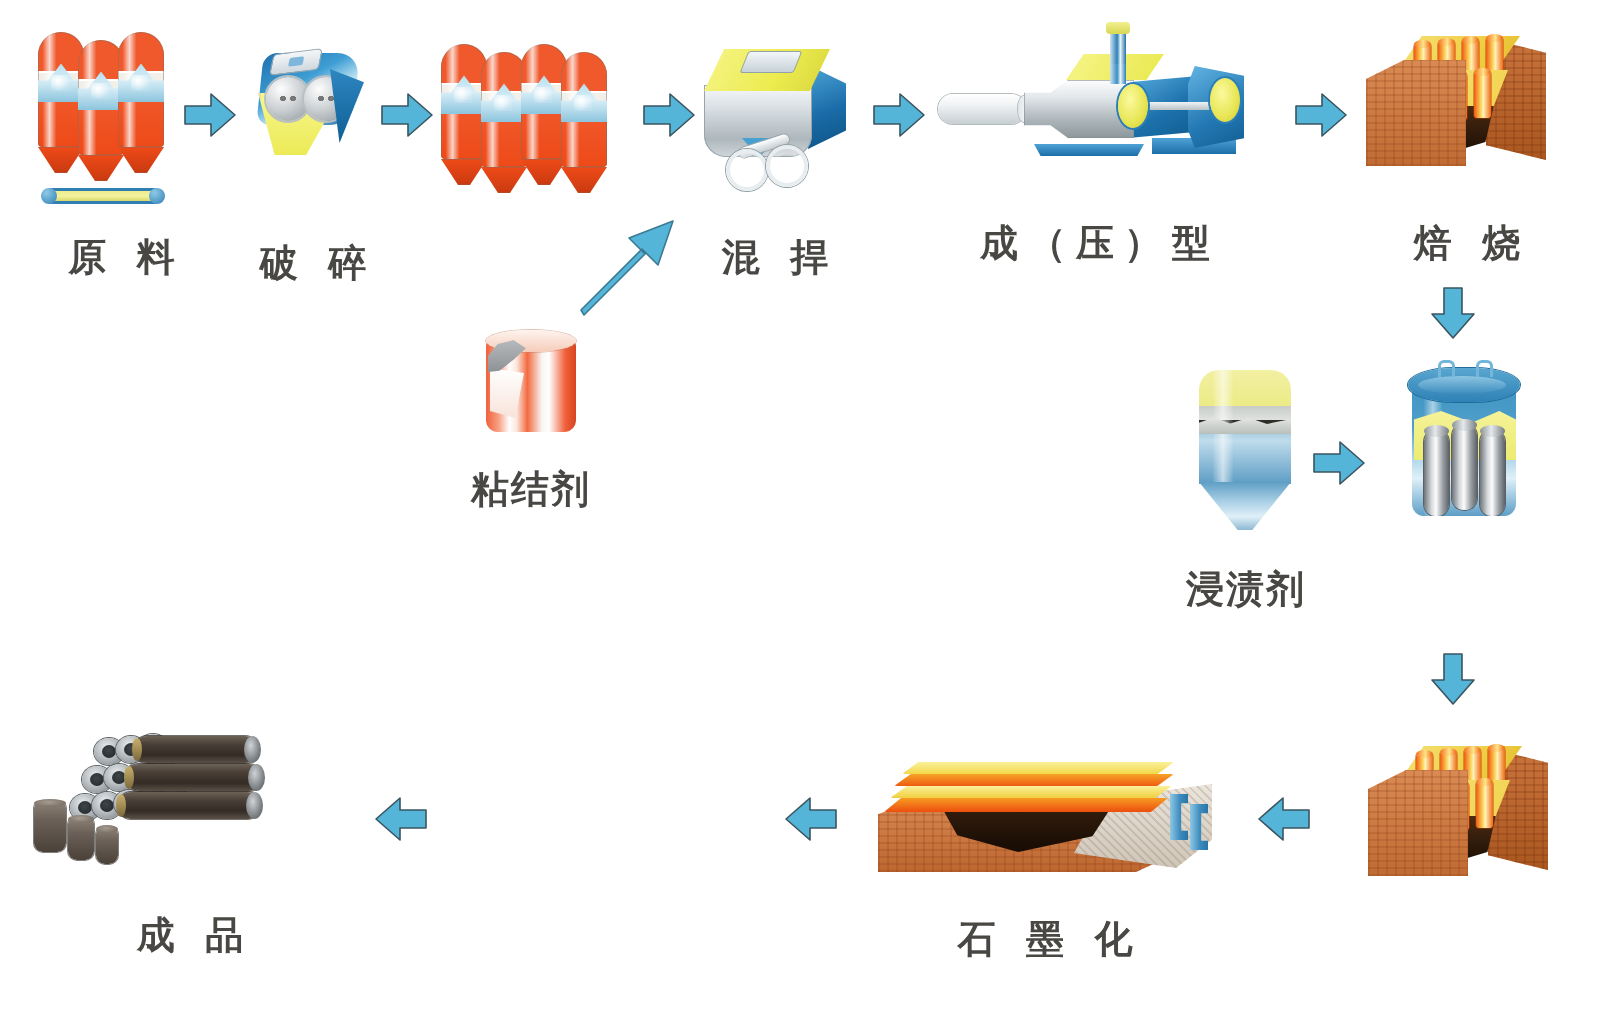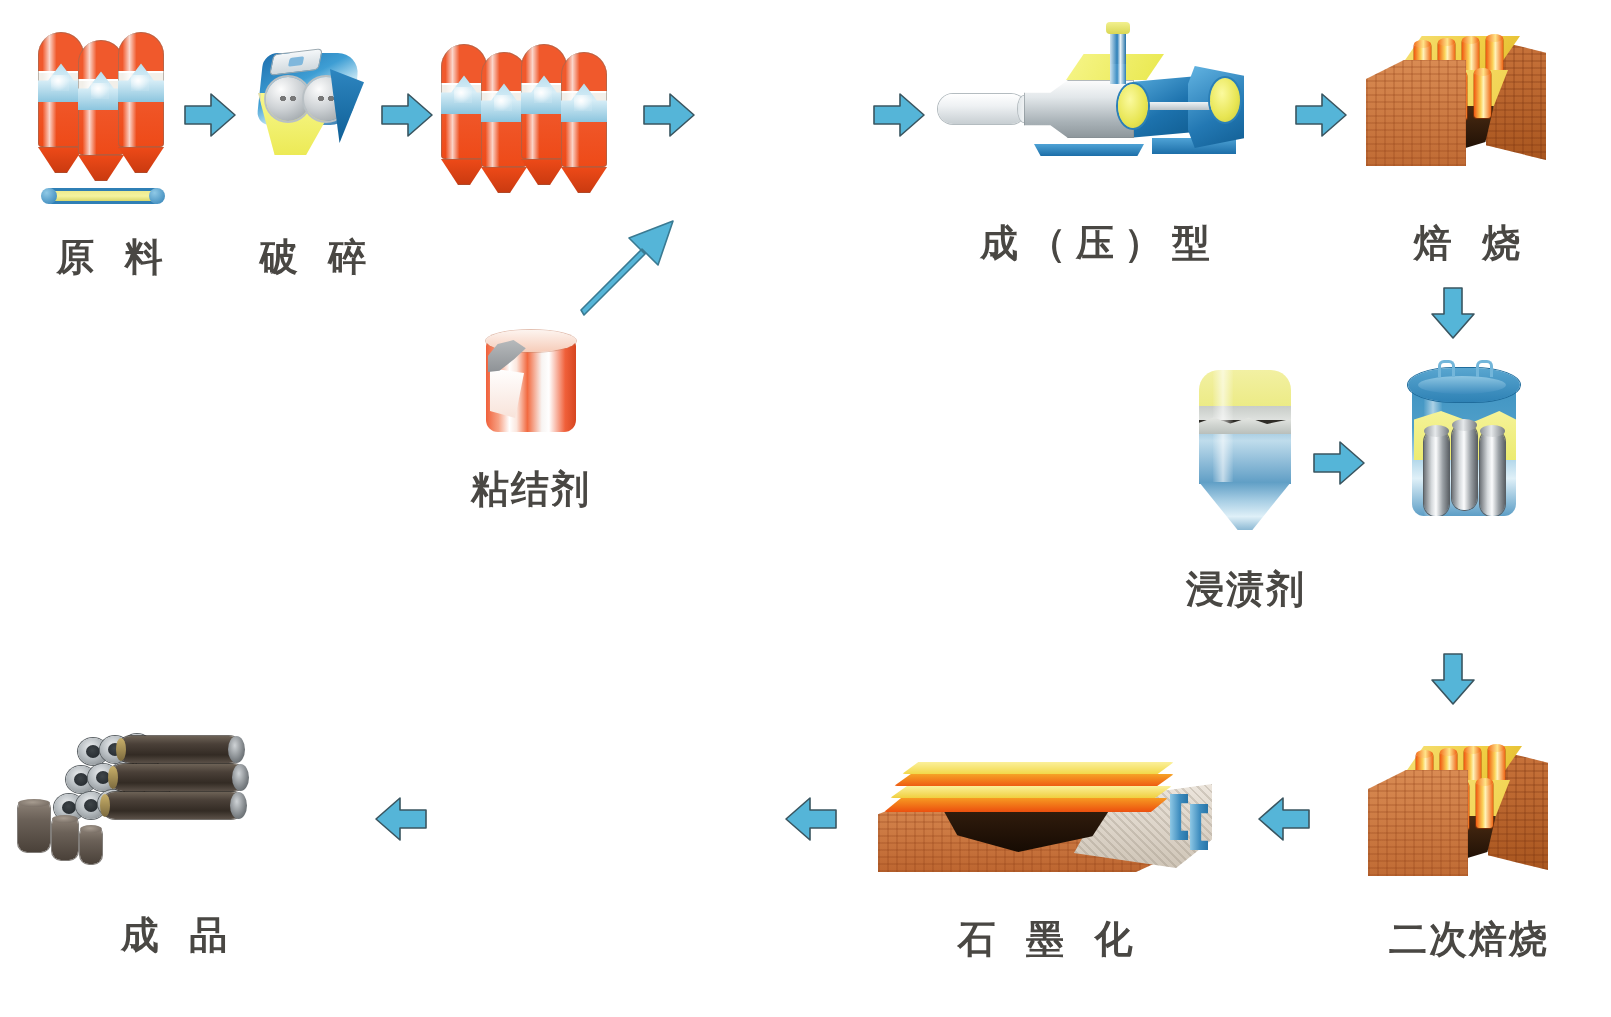--- a/index.html
+++ b/index.html
@@ -532,39 +532,39 @@
           <div class="cone"></div>
         </div>
       <div class="silo" style="left:96px;top:4px;">
           <div class="body">
             <div class="heap"></div>
           </div>
           <div class="cone"></div>
         </div>
       <div class="conveyor" style="left:22px;top:160px;width:118px;"></div>
     </div>
-    <div class="label" style="left:0;top:210px;width:175px;">原 料</div>
+    <div class="label" style="left:12px;top:210px;width:175px;">原 料</div>
   </div>
 
   <div class="arrow" style="left:181px;top:86px;">
     <svg width="58" height="58" viewBox="0 0 58 58">
         <path d="M4 20 L30 20 L30 8 L54 29 L30 50 L30 38 L4 38 Z" fill="#55b5d8" stroke="#3a5560" stroke-width="1.6" stroke-linejoin="round"></path>
       </svg>
   </div>
 
   <div class="node" style="left:238px;top:45px;width:150px;height:230px;">
     <div class="art crusher" style="left:8px;top:0;">
       <div class="shellback"></div>
         <div class="funnel"></div>
       <div class="lid"></div>
       <div class="roll r1"></div>
         <div class="roll r2"></div>
       <div class="sidetri"></div>
     </div>
-    <div class="label" style="left:0;top:193px;width:150px;">破 碎</div>
+    <div class="label" style="left:0;top:199px;width:150px;">破 碎</div>
   </div>
 
   <div class="arrow" style="left:378px;top:86px;">
     <svg width="58" height="58" viewBox="0 0 58 58">
         <path d="M4 20 L30 20 L30 8 L54 29 L30 50 L30 38 L4 38 Z" fill="#55b5d8" stroke="#3a5560" stroke-width="1.6" stroke-linejoin="round"></path>
       </svg>
   </div>
 
   <div class="node" style="left:435px;top:38px;width:200px;height:235px;">
     <div class="art" style="width:200px;height:165px;">
@@ -594,20 +594,33 @@
         </div>
     </div>
   </div>
 
   <div class="arrow" style="left:640px;top:86px;">
     <svg width="58" height="58" viewBox="0 0 58 58">
         <path d="M4 20 L30 20 L30 8 L54 29 L30 50 L30 38 L4 38 Z" fill="#55b5d8" stroke="#3a5560" stroke-width="1.6" stroke-linejoin="round"></path>
       </svg>
   </div>
 
+  <div class="node" style="left:690px;top:45px;width:170px;height:230px;">
+    <div class="art kneader" style="left:8px;top:0;">
+      <div class="right"></div>
+      <div class="bowl">
+          <div class="bar"></div>
+          <div class="blade b1"></div>
+          <div class="blade b2"></div>
+        </div>
+      <div class="top"></div>
+        <div class="hatch"></div>
+    </div>
+    <div class="label" style="left:0;top:193px;width:170px;">混 捍</div>
+  </div>
 
   <div class="arrow" style="left:870px;top:86px;">
     <svg width="58" height="58" viewBox="0 0 58 58">
         <path d="M4 20 L30 20 L30 8 L54 29 L30 50 L30 38 L4 38 Z" fill="#55b5d8" stroke="#3a5560" stroke-width="1.6" stroke-linejoin="round"></path>
       </svg>
   </div>
 
   <div class="node" style="left:930px;top:22px;width:330px;height:250px;">
     <div class="art press" style="left:8px;top:10px;">
       <div class="rod"></div>
@@ -728,21 +741,20 @@
       <div class="bedmid"></div>
       <div class="coal"></div>
       <div class="rods">
         <div class="rod" style="left:36px;top:48px;"></div>
         <div class="rod" style="left:60px;top:46px;"></div>
         <div class="rod" style="left:84px;top:44px;"></div>
         <div class="rod" style="left:108px;top:42px;"></div>
       </div>
       <div class="brickL"></div>
     </div>
-    <div class="label tight" style="left:0;top:180px;width:240px;">二次焙烧</div>
   </div>
 
   <div class="arrow" style="left:1255px;top:790px;">
     <svg width="58" height="58" viewBox="0 0 58 58">
         <path d="M54 20 L28 20 L28 8 L4 29 L28 50 L28 38 L54 38 Z" fill="#55b5d8" stroke="#3a5560" stroke-width="1.6" stroke-linejoin="round"></path>
       </svg>
   </div>
 
   <div class="node" style="left:860px;top:750px;width:370px;height:230px;">
     <div class="art gfurn" style="left:18px;top:10px;">
@@ -765,21 +777,21 @@
       </svg>
   </div>
 
 
   <div class="arrow" style="left:372px;top:790px;">
     <svg width="58" height="58" viewBox="0 0 58 58">
         <path d="M54 20 L28 20 L28 8 L4 29 L28 50 L28 38 L54 38 Z" fill="#55b5d8" stroke="#3a5560" stroke-width="1.6" stroke-linejoin="round"></path>
       </svg>
   </div>
 
-  <div class="node" style="left:4px;top:720px;width:340px;height:260px;text-decoration:underline;">
+  <div class="node" style="left:20px;top:720px;width:340px;height:260px;text-decoration:underline;">
     <div class="art prod" style="left:10px;top:0;">
 
       <div class="ring" style="left:64px;top:18px;"></div>
       <div class="ring" style="left:86px;top:16px;"></div>
       <div class="ring" style="left:108px;top:14px;"></div>
       <div class="ring" style="left:52px;top:46px;"></div>
       <div class="ring" style="left:74px;top:44px;"></div>
       <div class="ring" style="left:96px;top:42px;"></div>
       <div class="ring" style="left:118px;top:40px;"></div>
       <div class="ring" style="left:40px;top:74px;"></div>

